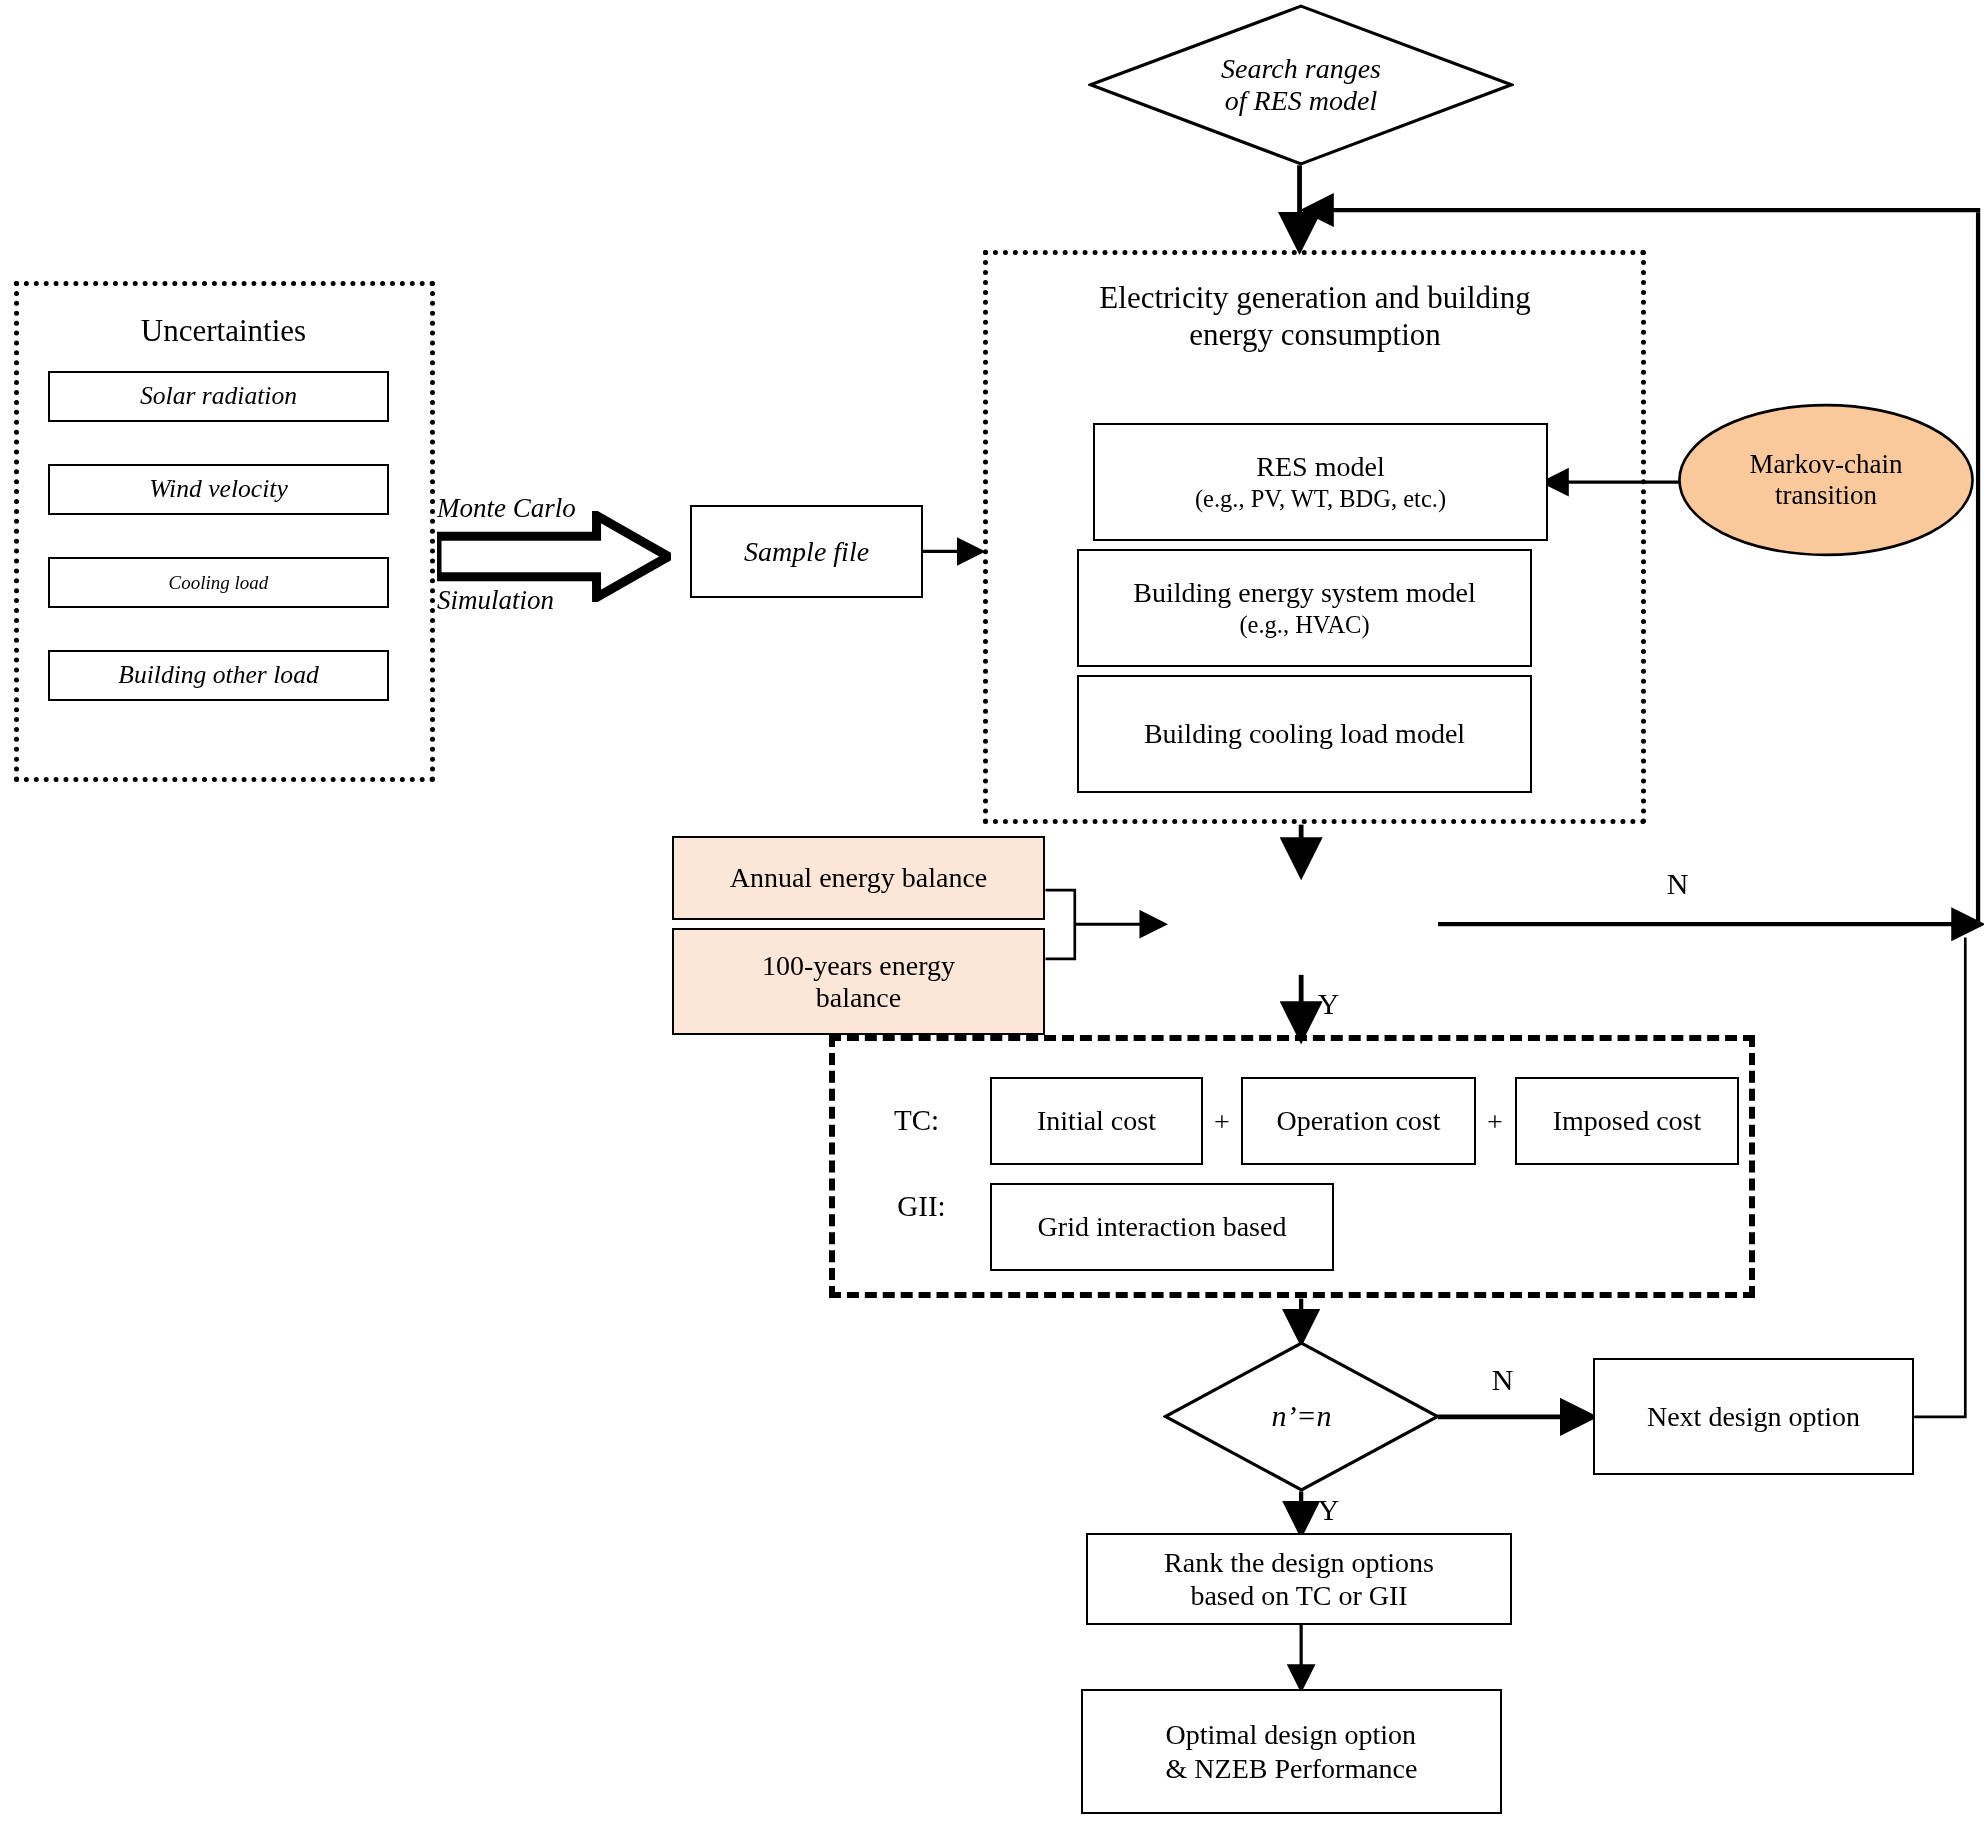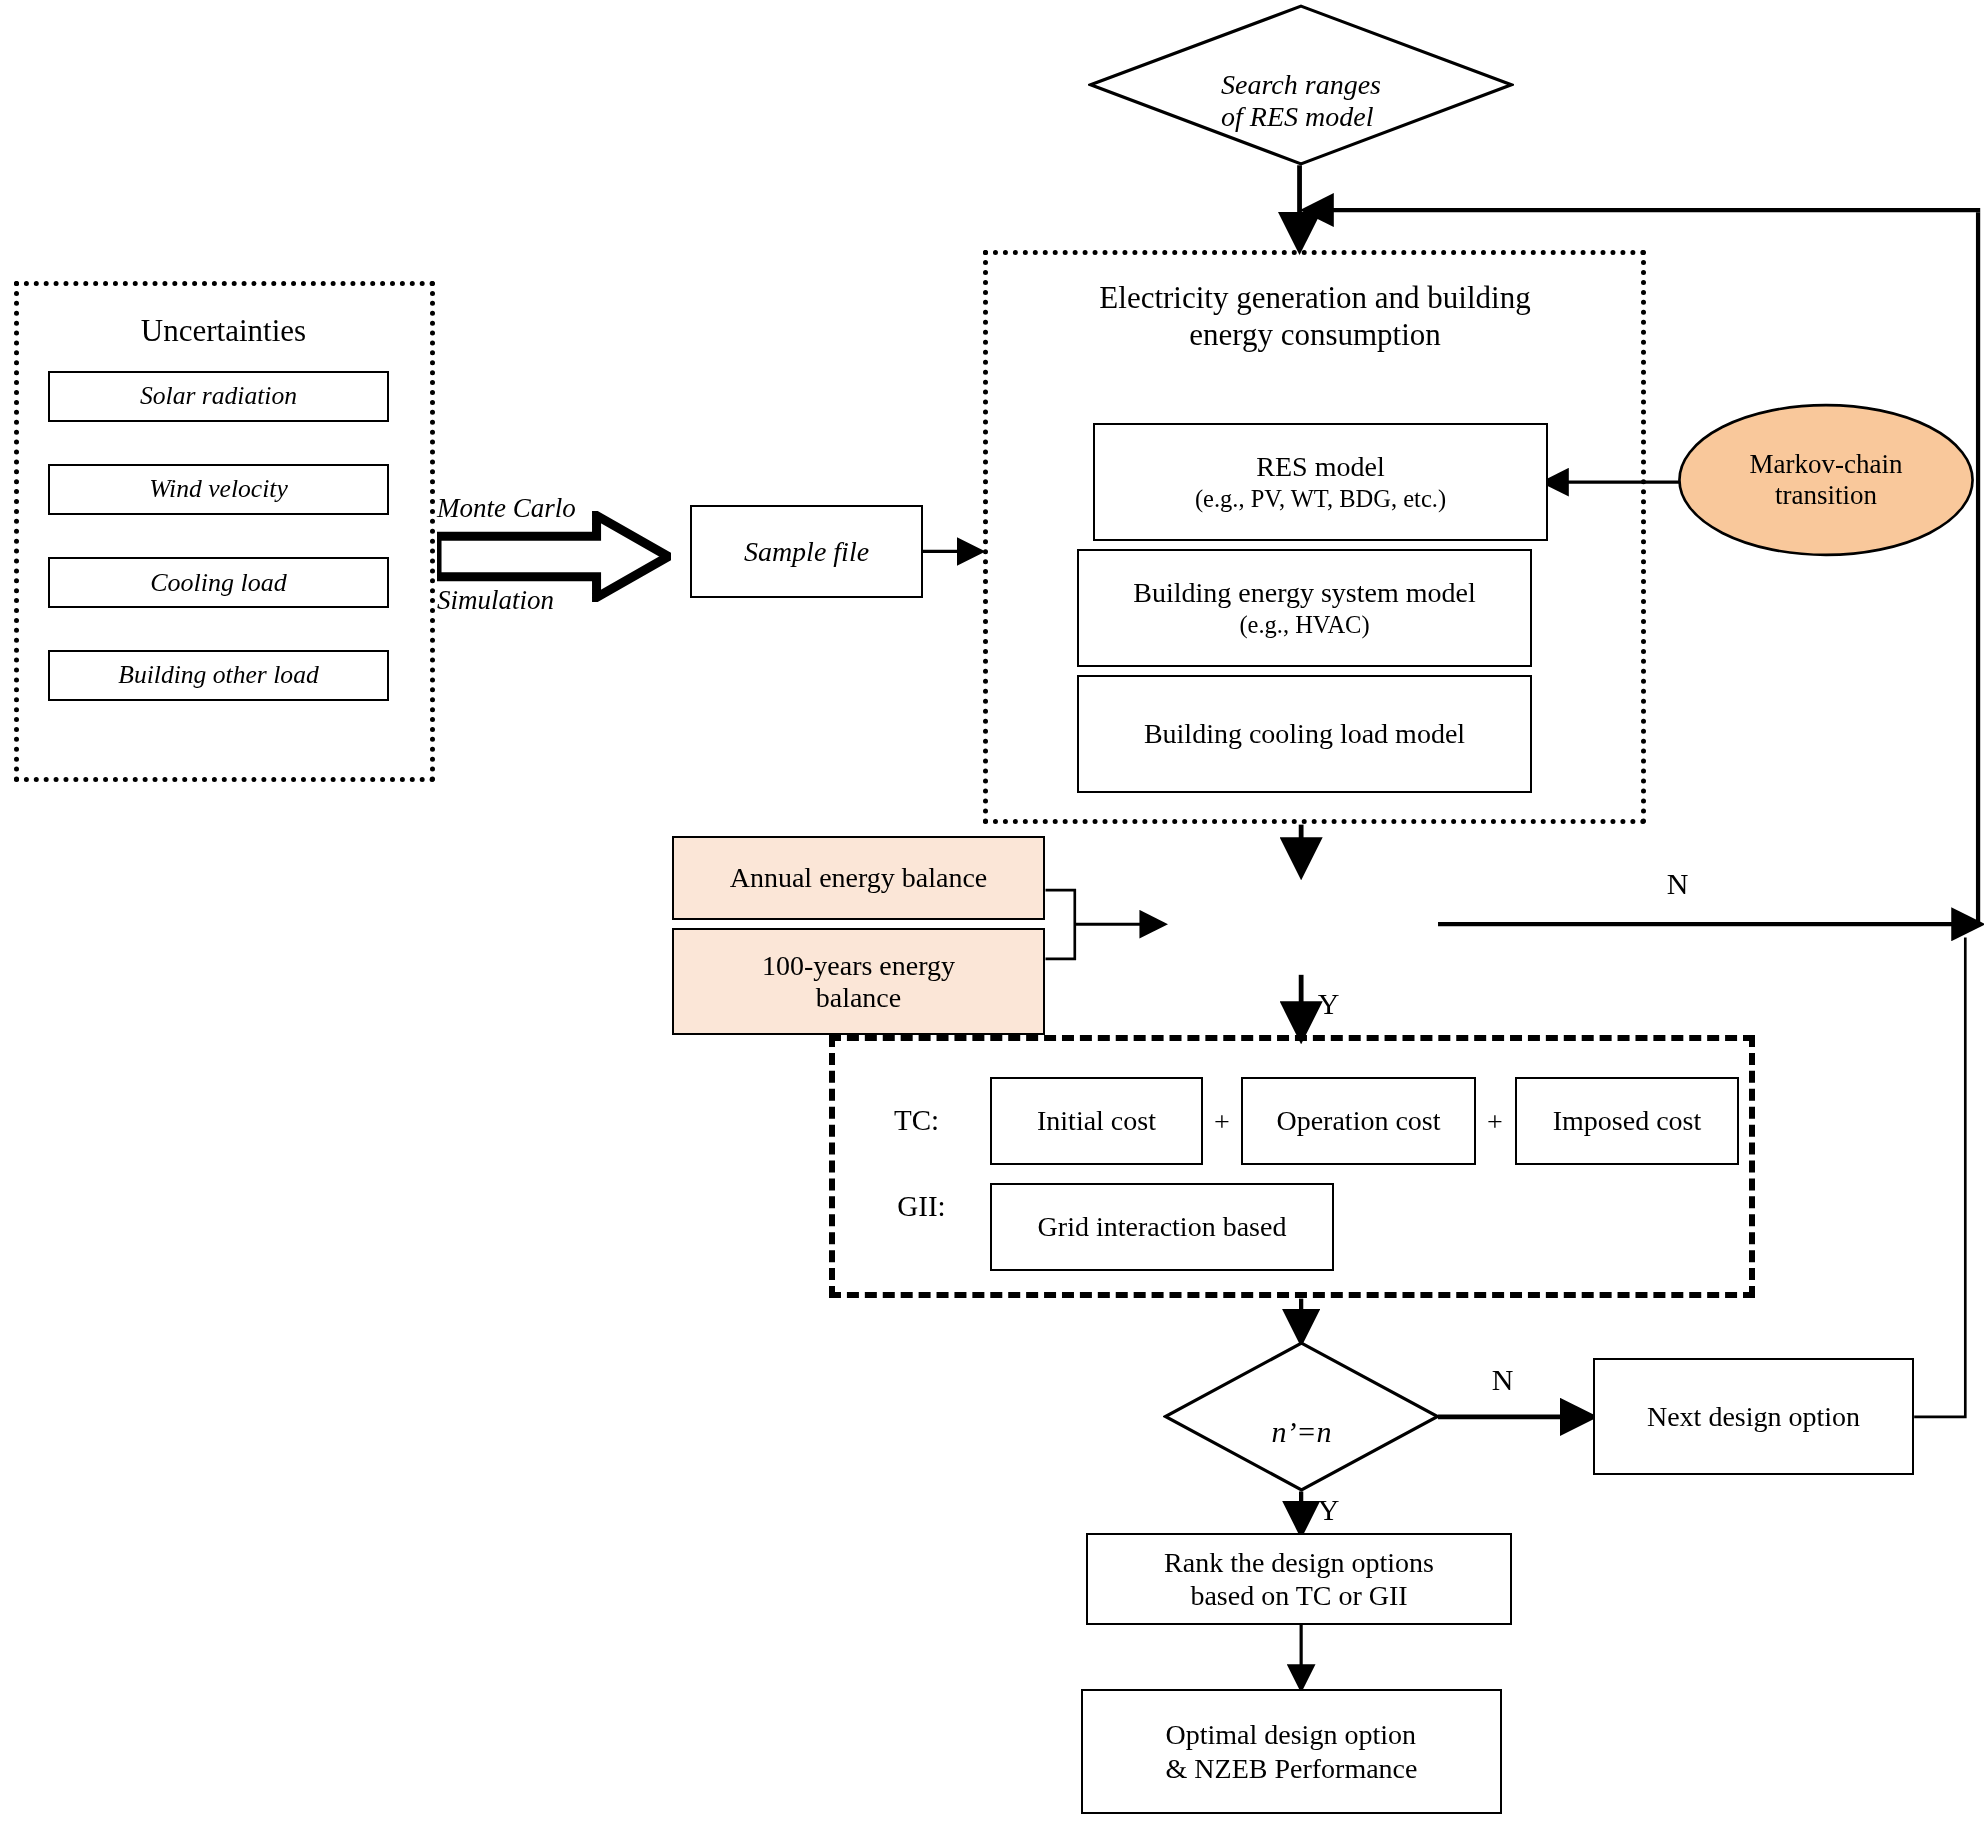--- a/index.html
+++ b/index.html
@@ -20,21 +20,21 @@
   .dotcontainer{position:absolute;box-sizing:border-box;border:5.3px dotted #000;background:transparent;}
   .dashcontainer{position:absolute;box-sizing:border-box;border:6.4px dashed #000;background:transparent;}
 
   .ital{font-style:italic;}
   .peach-light{background:#fbe6d7;}
 
   .plaintext{position:absolute;display:flex;align-items:center;justify-content:center;text-align:center;}
 
   .diamond-wrap{position:absolute;}
   .diamond-wrap svg{display:block;}
-  .diamond-text{position:absolute;left:0;top:16px;width:100%;height:100%;display:flex;align-items:center;justify-content:center;text-align:left;line-height:1.15;}
+  .diamond-text{position:absolute;left:0;top:0;width:100%;height:100%;display:flex;align-items:center;justify-content:center;text-align:center;line-height:1.15;}
 
   .ellipse-wrap{position:absolute;}
   .ellipse-wrap svg{display:block;}
   .ellipse-text{position:absolute;left:0;top:0;width:100%;height:100%;display:flex;align-items:center;justify-content:center;text-align:center;line-height:1.15;}
 
   .fatarrow{position:absolute;}
 </style>
 </head>
 <body>
 
@@ -96,21 +96,21 @@
 
   <div class="plaintext" style="left:32px;top:309px;width:383px;height:43px;font-size:31px;">Uncertainties</div>
 
   <div class="node box" style="left:48px;top:371px;width:341px;height:51px;">
     <span class="boxlabel ital" style="font-size:25.6px;">Solar radiation</span>
   </div>
   <div class="node box" style="left:48px;top:464px;width:341px;height:51px;">
     <span class="boxlabel ital" style="font-size:25.6px;">Wind velocity</span>
   </div>
   <div class="node box" style="left:48px;top:557px;width:341px;height:51px;">
-    <span class="boxlabel ital" style="font-size:26px;">Cooling load</span>
+    <span class="boxlabel ital" style="font-size:19px;">Cooling load</span>
   </div>
   <div class="node box" style="left:48px;top:650px;width:341px;height:51px;">
     <span class="boxlabel ital" style="font-size:25.6px;">Building other load</span>
   </div>
 
   <div class="fatarrow" style="left:437px;top:511px;width:234px;height:91px;">
     <svg width="234" height="91" viewBox="0 0 440 170">
       <polygon points="0,47 300,47 300,8 435,85 300,162 300,123 0,123" fill="#ffffff" stroke="#000" stroke-width="17" stroke-linejoin="miter"></polygon>
     </svg>
   </div>

